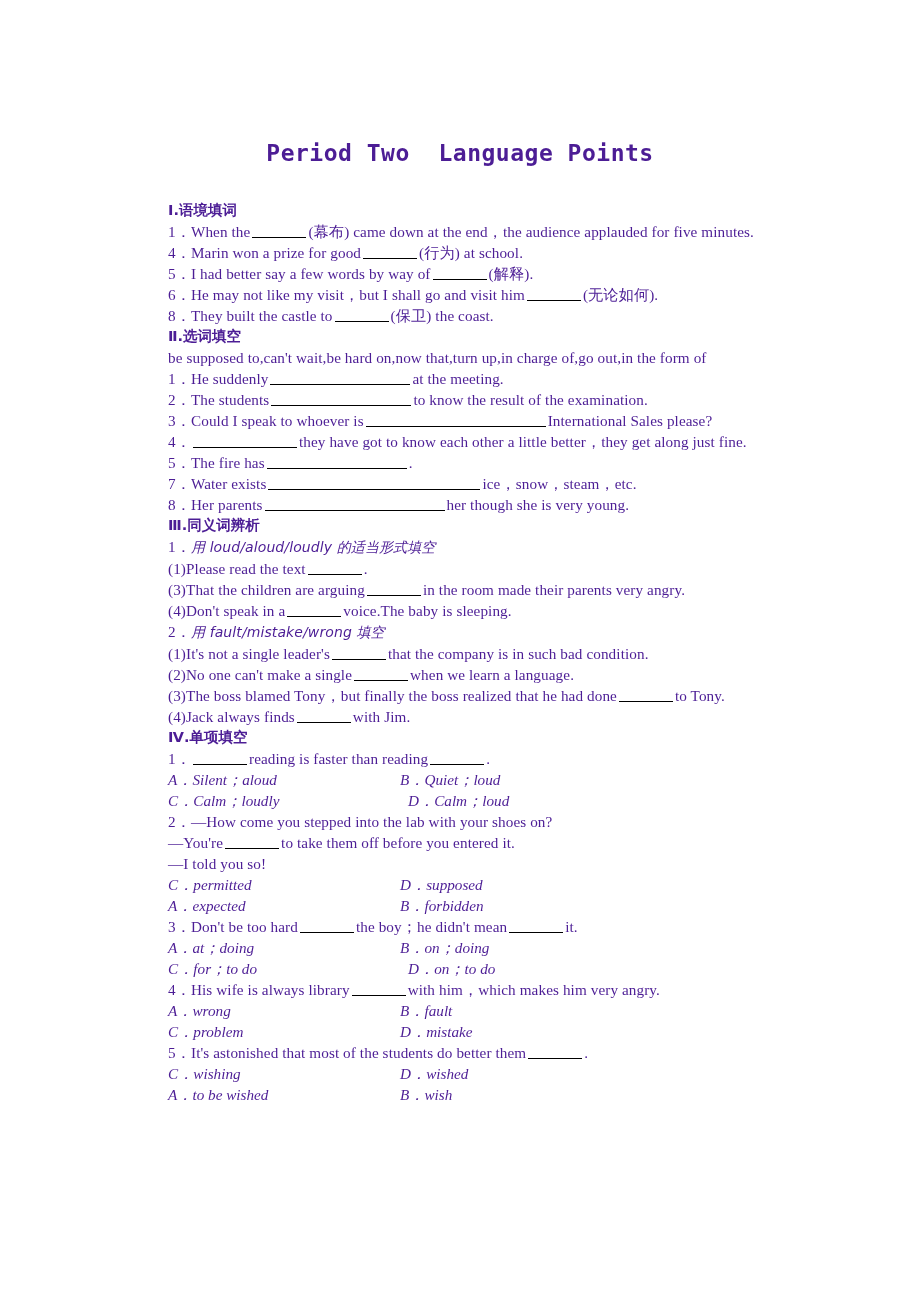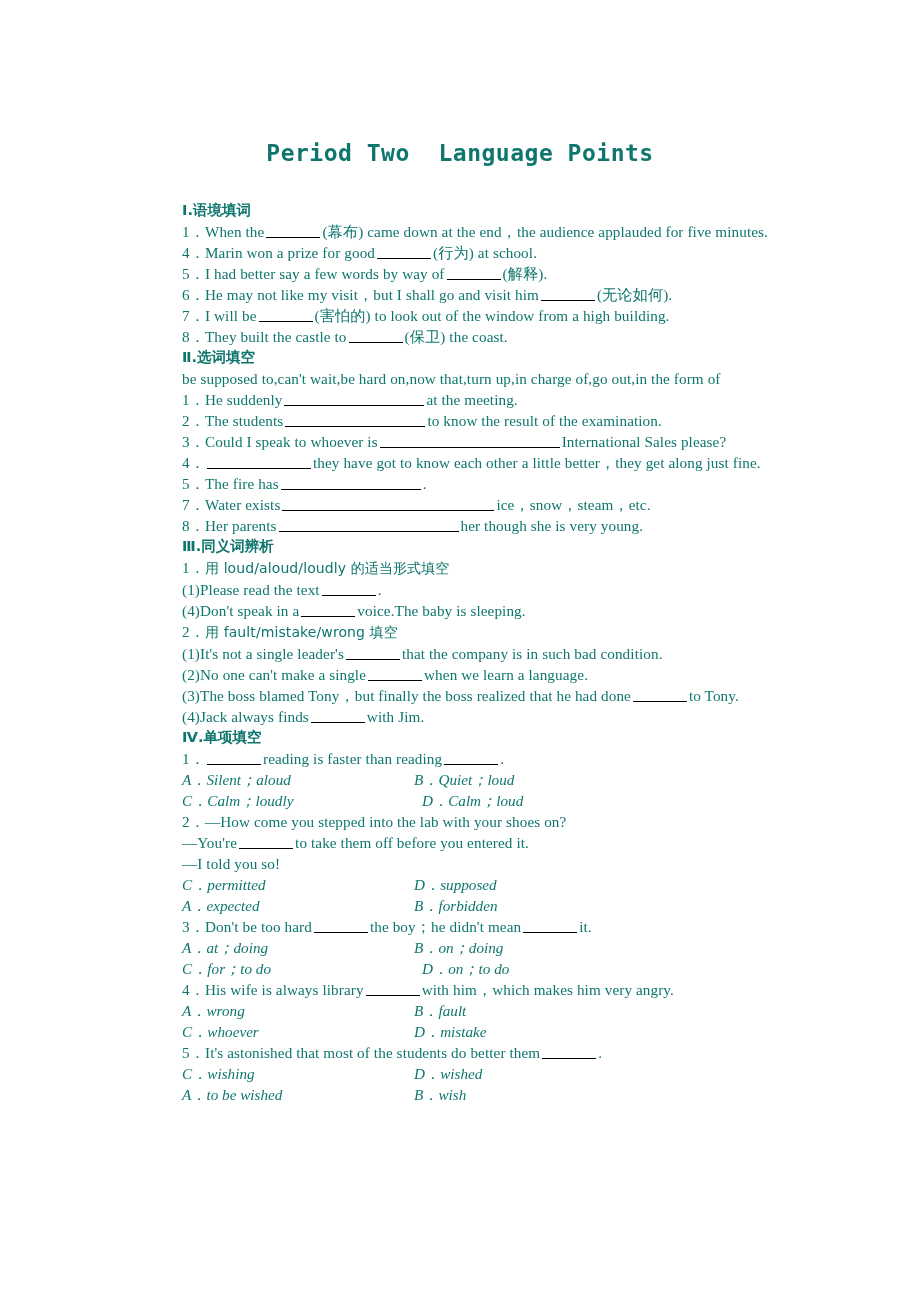--- a/index.html
+++ b/index.html
@@ -7,21 +7,21 @@
     padding: 0;
     background: #ffffff;
   }
   .page {
     position: relative;
     width: 920px;
     height: 1302px;
     background: #ffffff;
     overflow: hidden;
     font-family: "Liberation Serif", "DejaVu Serif", serif;
-    color: #0f766e;
+    color: #4c1d95;
   }
 
   
   .doc-title {
     position: absolute;
     top: 140px;
     left: 0;
     width: 920px;
     text-align: center;
     font-family: "DejaVu Sans Mono", "Liberation Mono", monospace;
@@ -30,21 +30,20 @@
     letter-spacing: 0.5px;
     white-space: pre;
   }
 
   
   .body-block {
     position: absolute;
     top: 200px;
     left: 168px;
     width: 600px;
-    margin-left: 14px;
   }
 
   .line {
     font-size: 15.2px;
     line-height: 21px;
     white-space: nowrap;
     letter-spacing: 0.1px;
   }
 
   .sec-head {
@@ -75,20 +74,21 @@
   }
   .b-s  { width: 54px; }
   .b-m  { width: 104px; }
   .b-l  { width: 140px; }
   .b-xl { width: 180px; }
   .b-xxl{ width: 212px; }
 
   .cn {
     font-family: "DejaVu Sans", "Liberation Sans", sans-serif;
     font-size: 14px;
+    font-style: italic;
   }
 
   
   .choices {
     font-size: 15.2px;
     line-height: 21px;
     white-space: nowrap;
     position: relative;
     height: 21px;
     font-style: italic;
@@ -111,21 +111,20 @@
     <div class="line"><span class="num-tight">1．</span><span>When the</span><span class="blank b-s"></span><span>(幕布) came down at the end，the audience applauded for five minutes.</span></div>
 
 
 
     <div class="line"><span class="num">4．</span><span>Marin won a prize for good</span><span class="blank b-s"></span><span>(行为) at school.</span></div>
 
     <div class="line"><span class="num">5．</span><span>I had better say a few words by way of</span><span class="blank b-s"></span><span>(解释).</span></div>
 
     <div class="line"><span class="num">6．</span><span>He may not like my visit，but I shall go and visit him</span><span class="blank b-s"></span><span>(无论如何).</span></div>
 
-    <div class="line"><span class="num">7．</span><span>I will be</span><span class="blank b-s"></span><span>(害怕的) to look out of the window from a high building.</span></div>
 
     <div class="line"><span class="num">8．</span><span>They built the castle to</span><span class="blank b-s"></span><span>(保卫) the coast.</span></div>
 
     <div class="sec-head">Ⅱ.选词填空</div>
 
     <div class="line">be supposed to,can't wait,be hard on,now that,turn up,in charge of,go out,in the form of</div>
 
     <div class="line"><span class="num">1．</span><span>He suddenly</span><span class="blank b-l"></span><span>at the meeting.</span></div>
 
     <div class="line"><span class="num">2．</span><span>The students</span><span class="blank b-l"></span><span>to know the result of the examination.</span></div>
@@ -141,20 +140,21 @@
 
     <div class="line"><span class="num">8．</span><span>Her parents</span><span class="blank b-xl"></span><span>her though she is very young.</span></div>
 
     <div class="sec-head">Ⅲ.同义词辨析</div>
 
     <div class="line"><span class="num">1．</span><span class="cn">用 loud/aloud/loudly 的适当形式填空</span></div>
 
     <div class="line"><span>(1)</span><span>Please read the text</span><span class="blank b-s"></span><span>.</span></div>
 
 
+    <div class="line"><span>(3)</span><span>That the children are arguing</span><span class="blank b-s"></span><span>in the room made their parents very angry.</span></div>
 
     <div class="line"><span>(4)</span><span>Don't speak in a</span><span class="blank b-s"></span><span>voice.The baby is sleeping.</span></div>
 
     <div class="line"><span class="num">2．</span><span class="cn">用 fault/mistake/wrong 填空</span></div>
 
     <div class="line"><span>(1)</span><span>It's not a single leader's</span><span class="blank b-s"></span><span>that the company is in such bad condition.</span></div>
 
     <div class="line"><span>(2)</span><span>No one can't make a single</span><span class="blank b-s"></span><span>when we learn a language.</span></div>
 
     <div class="line"><span>(3)</span><span>The boss blamed Tony，but finally the boss realized that he had done</span><span class="blank b-s"></span><span>to Tony.</span></div>
@@ -194,21 +194,21 @@
       <span class="choice-a"><span>C．</span><span>for；to do</span></span>
       <span class="choice-b-wide"><span>D．</span><span>on；to do</span></span>
     </div>
 
     <div class="line"><span class="num">4．</span><span>His wife is always library</span><span class="blank b-s"></span><span>with him，which makes him very angry.</span></div>
     <div class="choices">
       <span class="choice-a"><span>A．</span><span>wrong</span></span>
       <span class="choice-b"><span>B．</span><span>fault</span></span>
     </div>
     <div class="choices">
-      <span class="choice-a"><span>C．</span><span>whoever</span></span>
+      <span class="choice-a"><span>C．</span><span>problem</span></span>
       <span class="choice-b"><span>D．</span><span>mistake</span></span>
     </div>
 
     <div class="line"><span class="num">5．</span><span>It's astonished that most of the students do better them</span><span class="blank b-s"></span><span>.</span></div>
     <div class="choices">
       <span class="choice-a"><span>C．</span><span>wishing</span></span>
       <span class="choice-b"><span>D．</span><span>wished</span></span>
     </div>
     <div class="choices">
       <span class="choice-a"><span>A．</span><span>to be wished</span></span>

